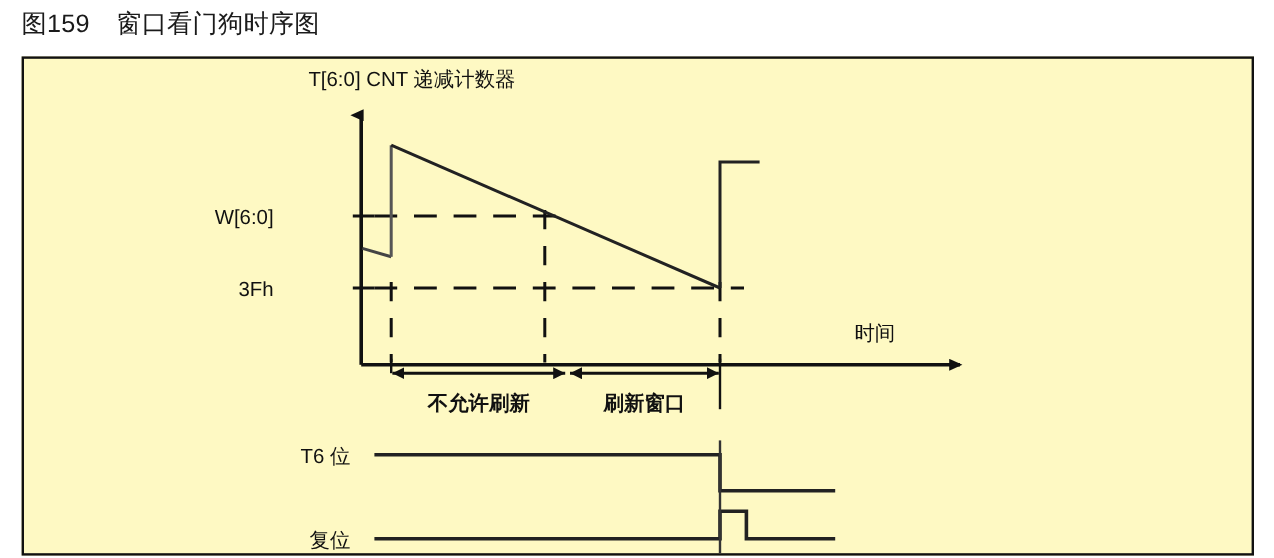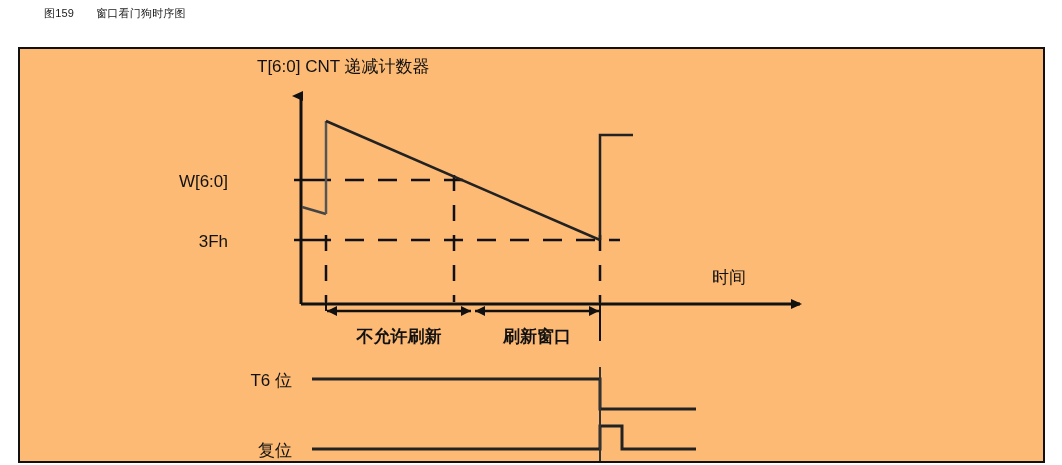--- a/index.html
+++ b/index.html
@@ -12,42 +12,41 @@
     height: 465px;
     font-family: "Liberation Sans", sans-serif;
     color: #000000;
     overflow: hidden;
     position: relative;
   }
   #figure-caption {
     position: absolute;
     left: 18px;
     top: 6px;
-    font-size: 11px;
+    font-size: 21px;
     letter-spacing: 0.2px;
     white-space: nowrap;
     color: #1a1a1a;
-    margin-left: 26px;
   }
   #caption-number {
     display: inline-block;
   }
   #caption-text {
     display: inline-block;
     margin-left: 22px;
   }
   #figure-frame {
     position: absolute;
     left: 18px;
     top: 47px;
     width: 1027px;
     height: 416px;
     border: 2px solid #111111;
     box-sizing: border-box;
-    background: #fdba74;
+    background: #fef9c3;
   }
   #diagram-svg {
     position: absolute;
     left: 0;
     top: 0;
   }
   .svg-text {
     font-family: "Liberation Sans", sans-serif;
     fill: #111111;
   }

